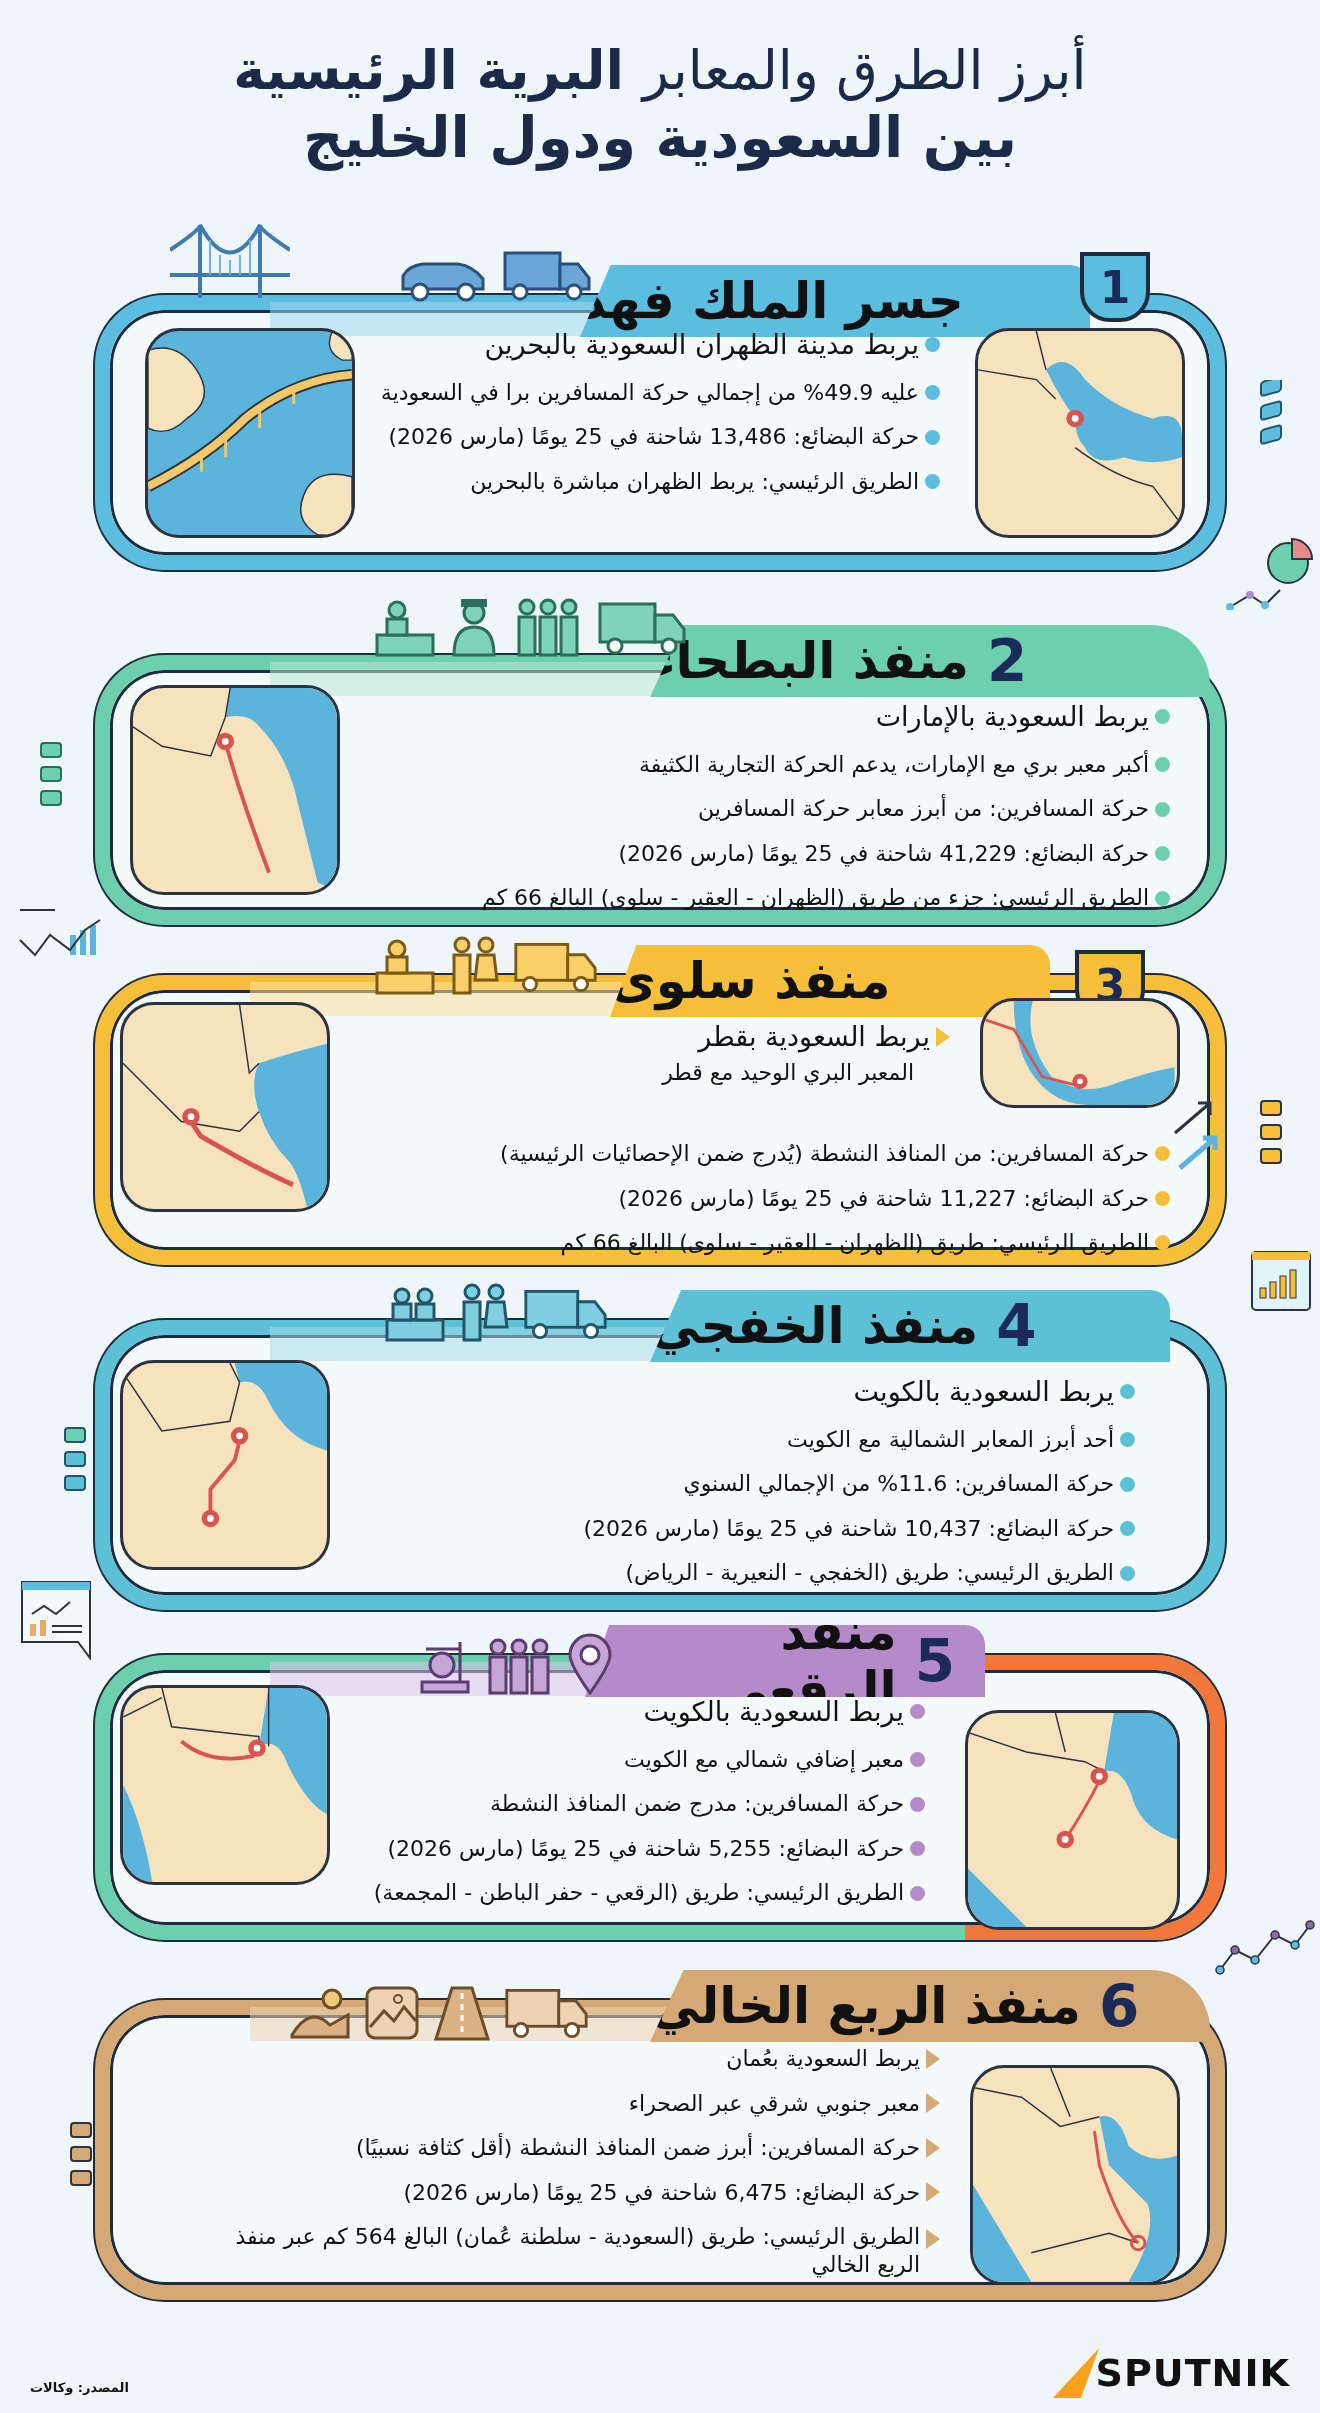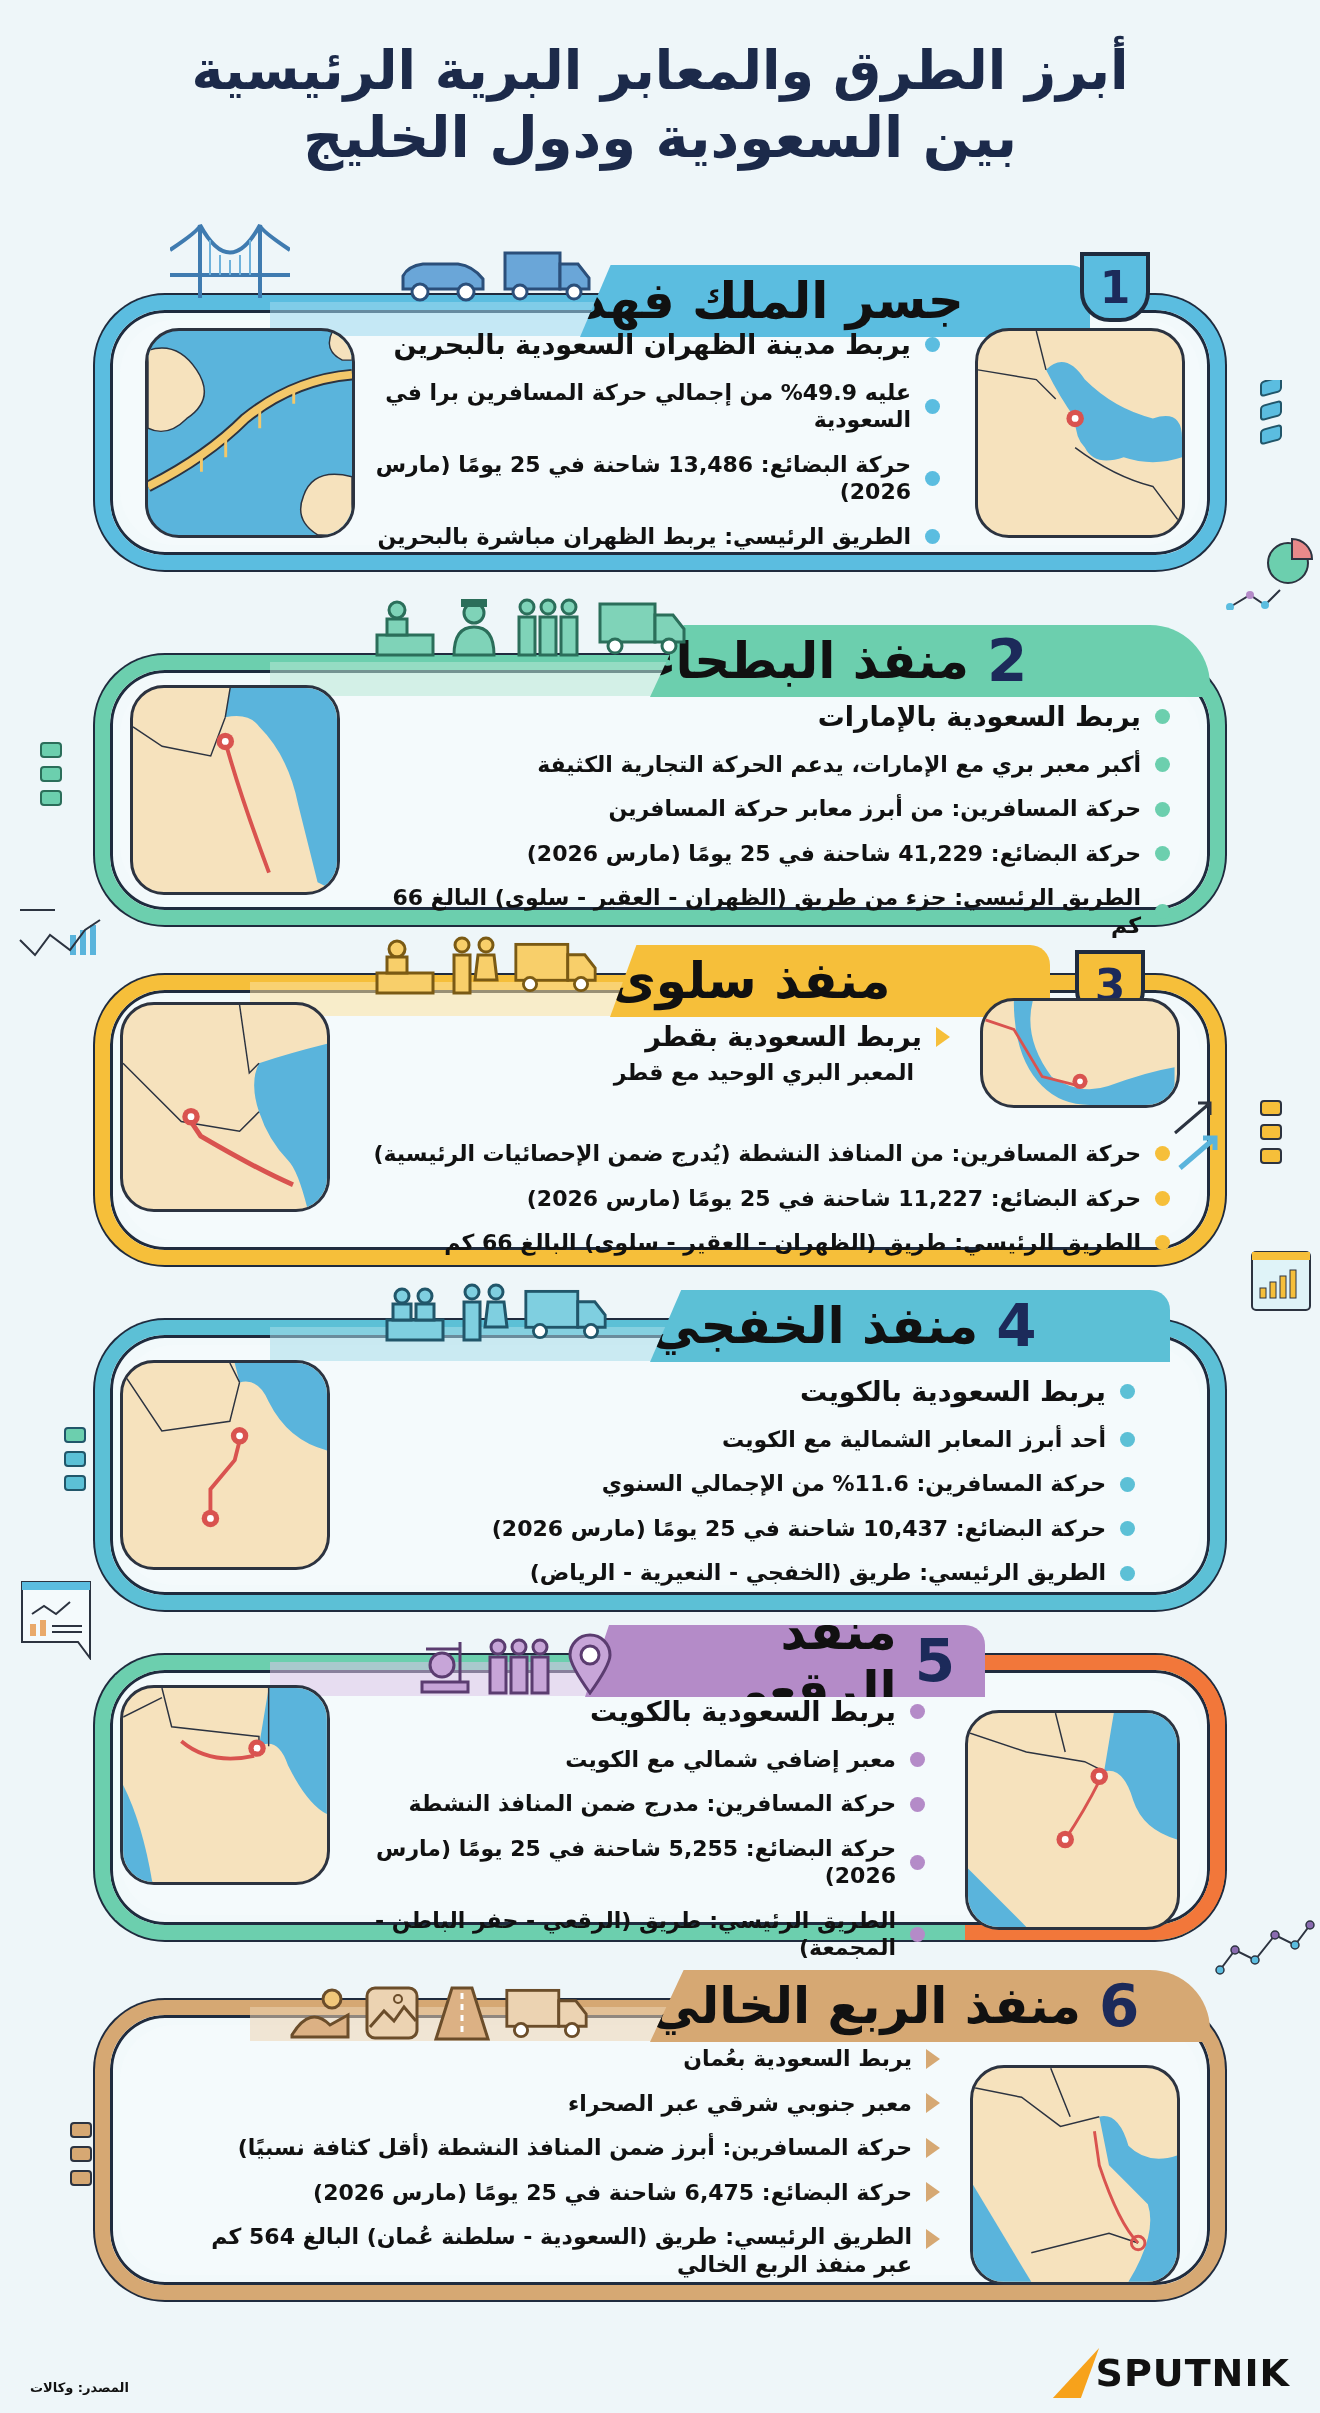--- a/index.html
+++ b/index.html
@@ -9,21 +9,21 @@
     font-family: "DejaVu Sans", sans-serif;
     position: relative; overflow: hidden;
     color: #111;
   }
   .title {
     position: absolute; top: 38px; left: 0; width: 1320px;
     text-align: center; direction: rtl;
     color: #1c2a4a; font-weight: bold; line-height: 1.22;
   }
   .title .l1 { font-size: 54px; }
-  .title .l1 .light { font-weight: bold; }
+  .title .l1 .light { font-weight: normal; }
   .title .l2 { font-size: 56px; }
 
   .card {
     position: absolute; left: 95px; width: 1130px;
     border: 15px solid var(--c);
     border-radius: 70px;
     background: #f2f9fb;
     box-shadow: 0 0 0 3px #1f2b3e inset, 0 0 0 2px #1f2b3e;
   }
   .card .inner {
@@ -59,22 +59,22 @@
     position: absolute; width: 210px; height: 210px;
     border: 3px solid #2c3340; border-radius: 34px;
     background: #f6e2bd; overflow: hidden;
   }
   .map svg { width: 100%; height: 100%; display: block; }
 
   .list {
     position: absolute; direction: rtl; text-align: right;
   }
   .list .item {
-    display: flex; align-items: center; gap: 14px;
-    font-size: 22px; font-weight: bold; line-height: 1.25;
+    display: flex; align-items: center; gap: 6px;
+    font-size: 22px; font-weight: normal; line-height: 1.25;
     margin-bottom: 17px; color: #111;
   }
   .list .item.lead { font-size: 27px; }
   .list .item.sub { font-size: 22px; margin-top: -12px; padding-right: 36px; }
   .bullet {
     flex: 0 0 auto; width: 15px; height: 15px; border-radius: 50%;
     background: var(--c);
   }
   .arrow-bullet {
     flex: 0 0 auto; width: 0; height: 0;

